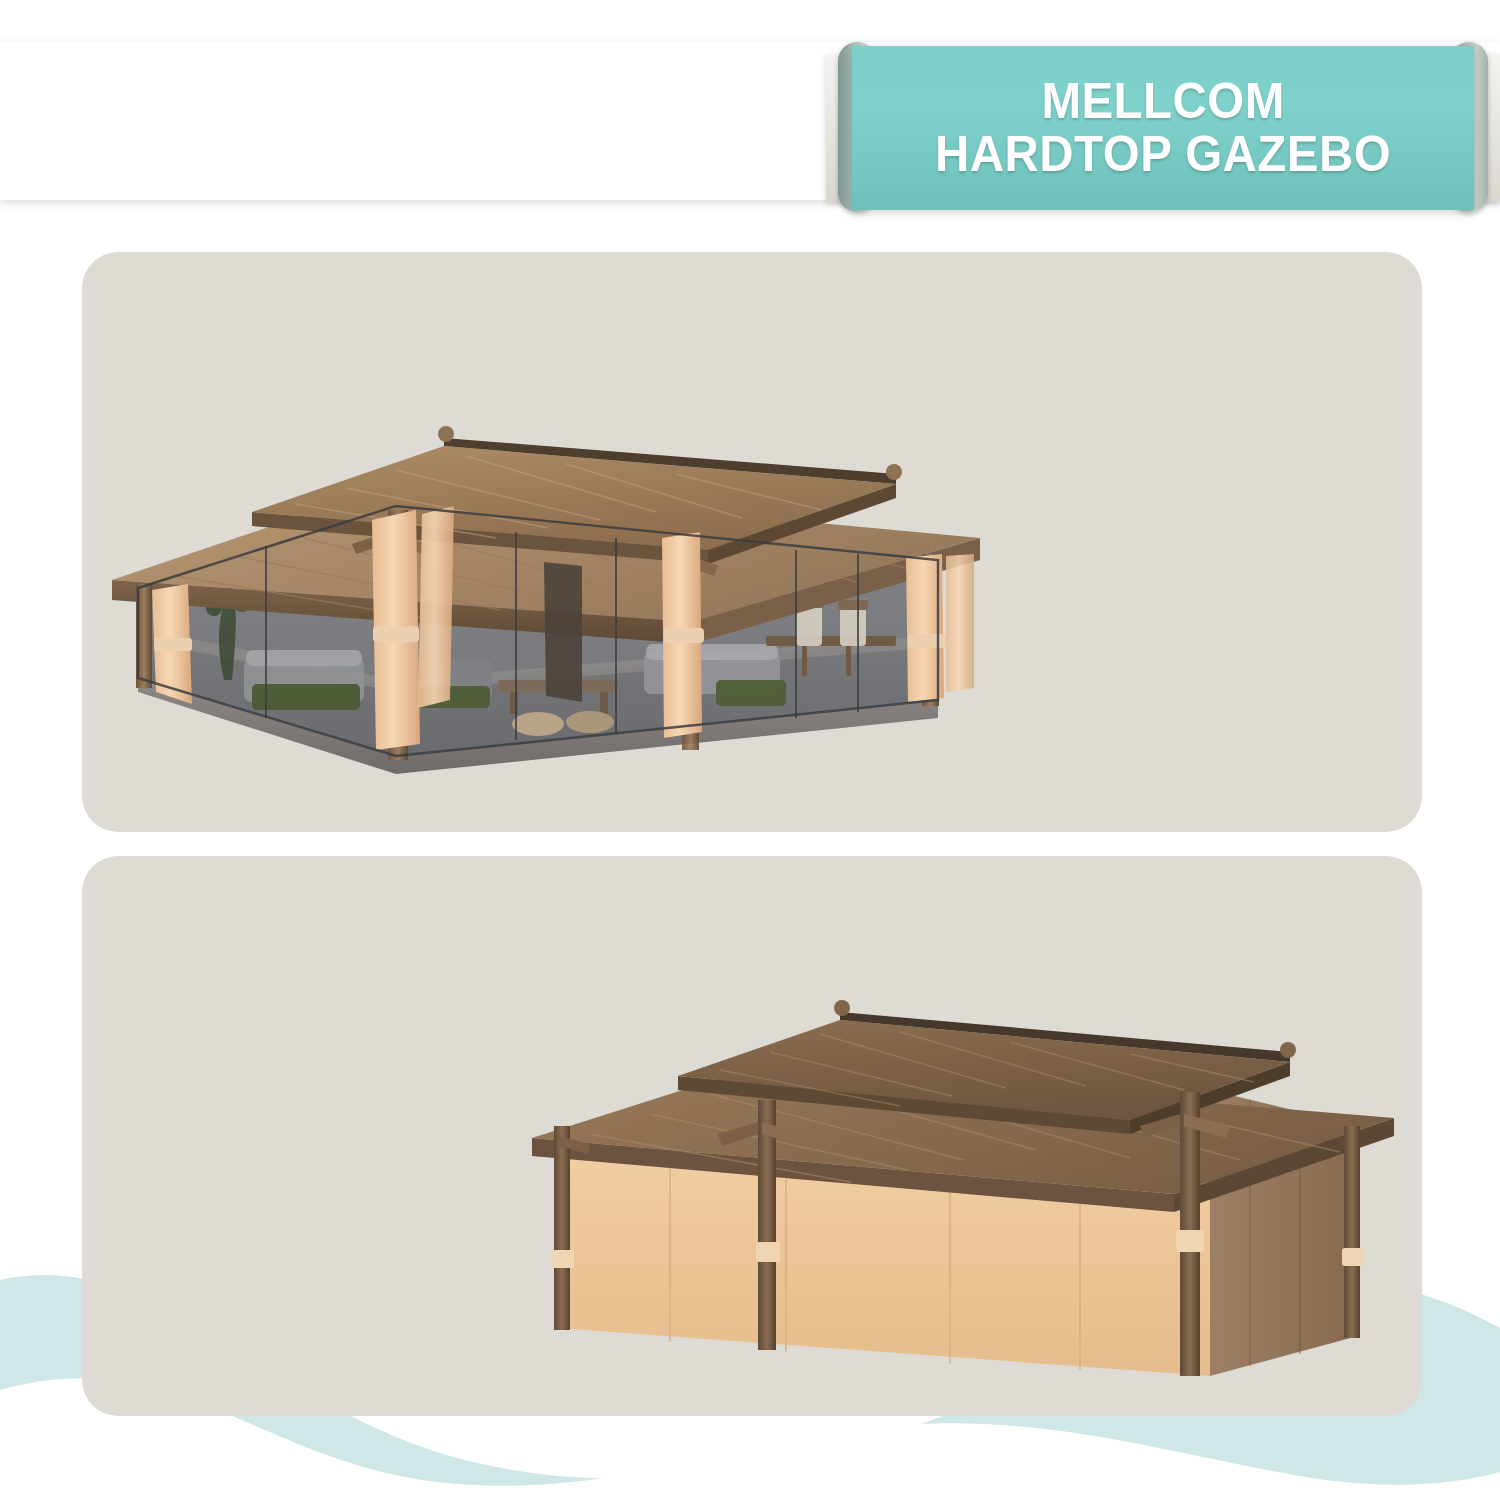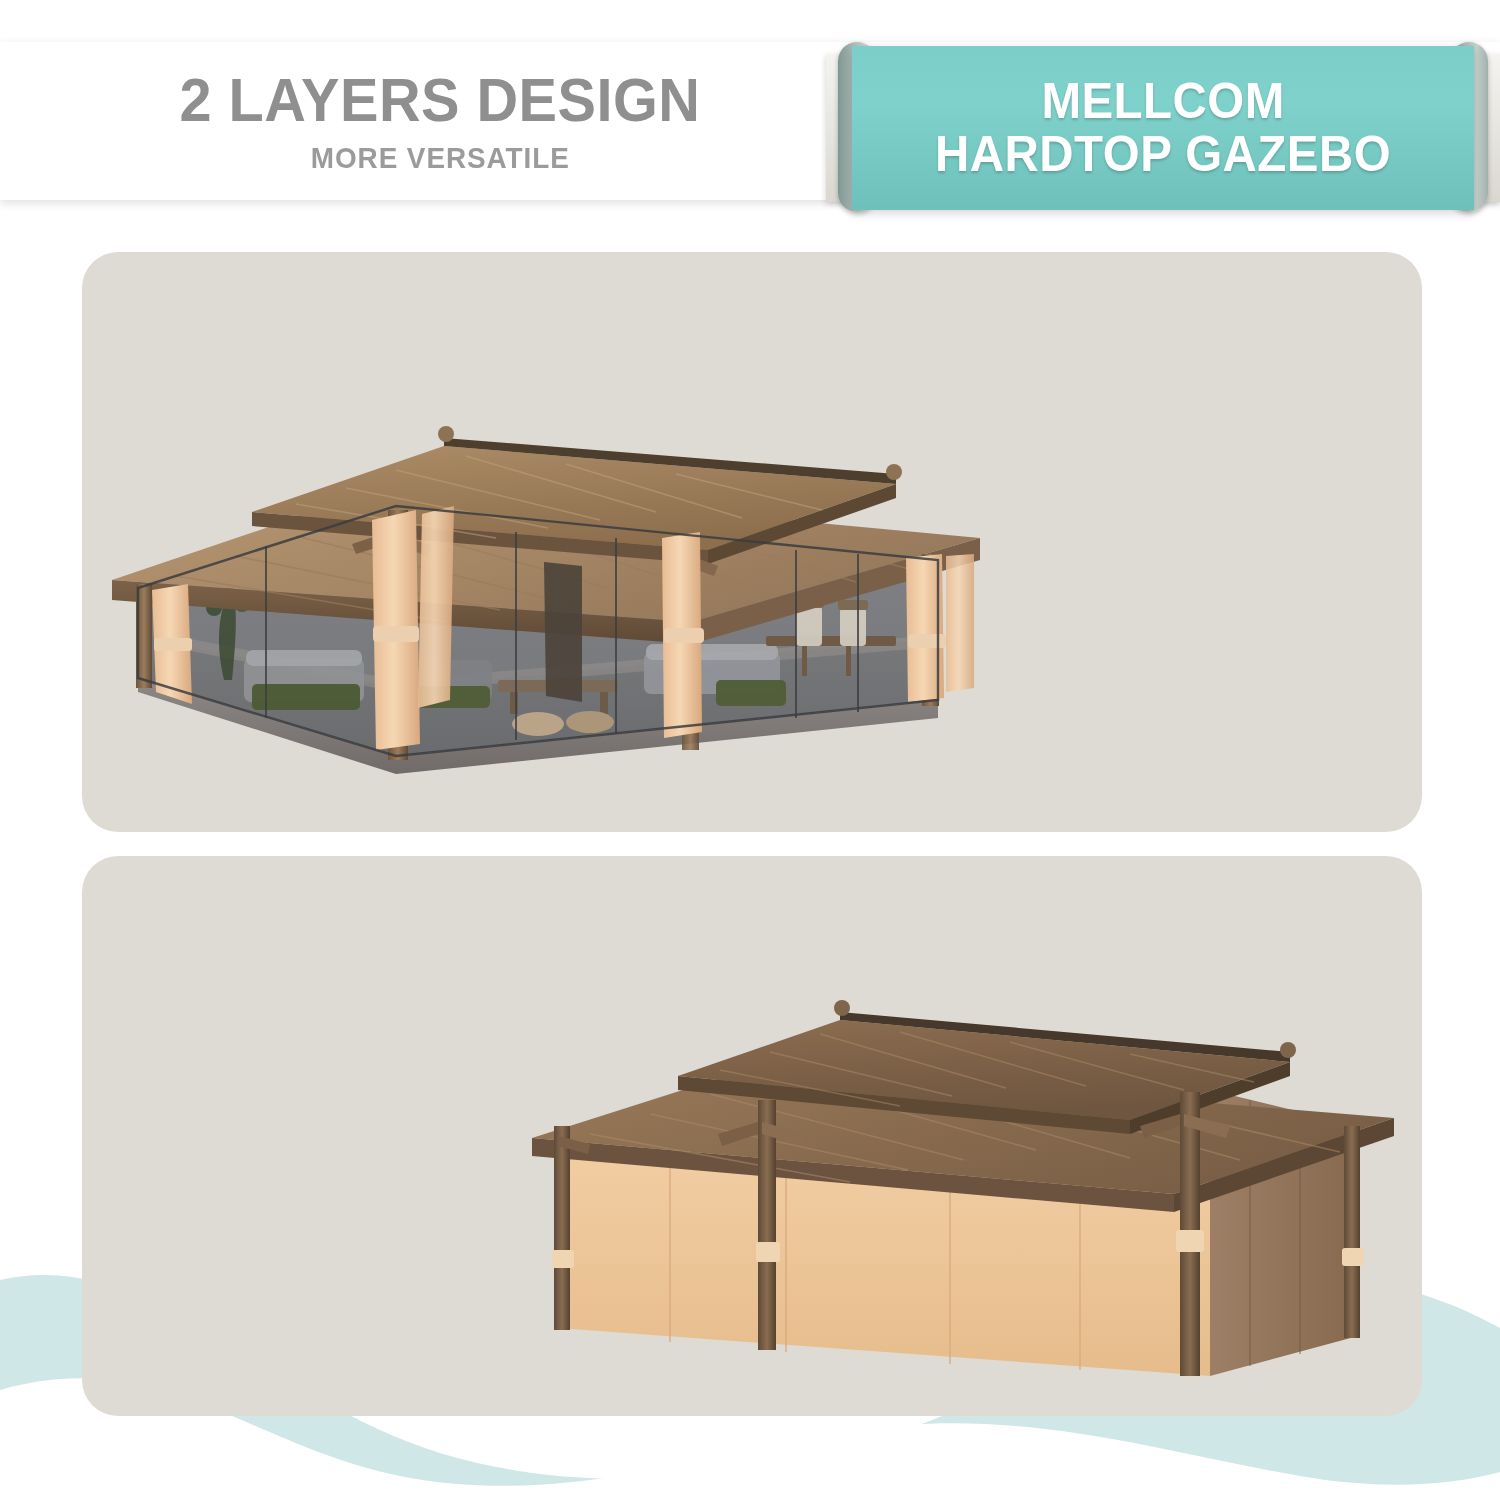--- a/index.html
+++ b/index.html
@@ -335,24 +335,20 @@
     <path d="M660,184 L620,196 L624,208 L660,196 Z" fill="#7b6047"></path>
     <path d="M38,206 L70,214 L68,224 L38,216 Z" fill="#7b6047"></path>
 
     <rect x="32" y="320" width="22" height="18" rx="3" fill="#f0d5b2"></rect>
     <rect x="236" y="312" width="24" height="20" rx="3" fill="#f0d5b2"></rect>
     <rect x="656" y="300" width="28" height="22" rx="3" fill="#f0d5b2"></rect>
     <rect x="822" y="318" width="22" height="18" rx="3" fill="#f0d5b2"></rect>
   </svg>
 
   <div class="header-bar"></div>
-  <div class="header-title-wrap">
-    <div class="h-title">2 LAYERS DESIGN</div>
-    <div class="h-sub">MORE VERSATILE</div>
-  </div>
 
   <div class="ribbon">
     <div class="ribbon-tail left"></div>
     <div class="ribbon-tail right"></div>
     <div class="ribbon-fold left"></div>
     <div class="ribbon-fold right"></div>
     <div class="ribbon-body">
       <div class="ribbon-line">MELLCOM</div>
       <div class="ribbon-line">HARDTOP GAZEBO</div>
     </div>

